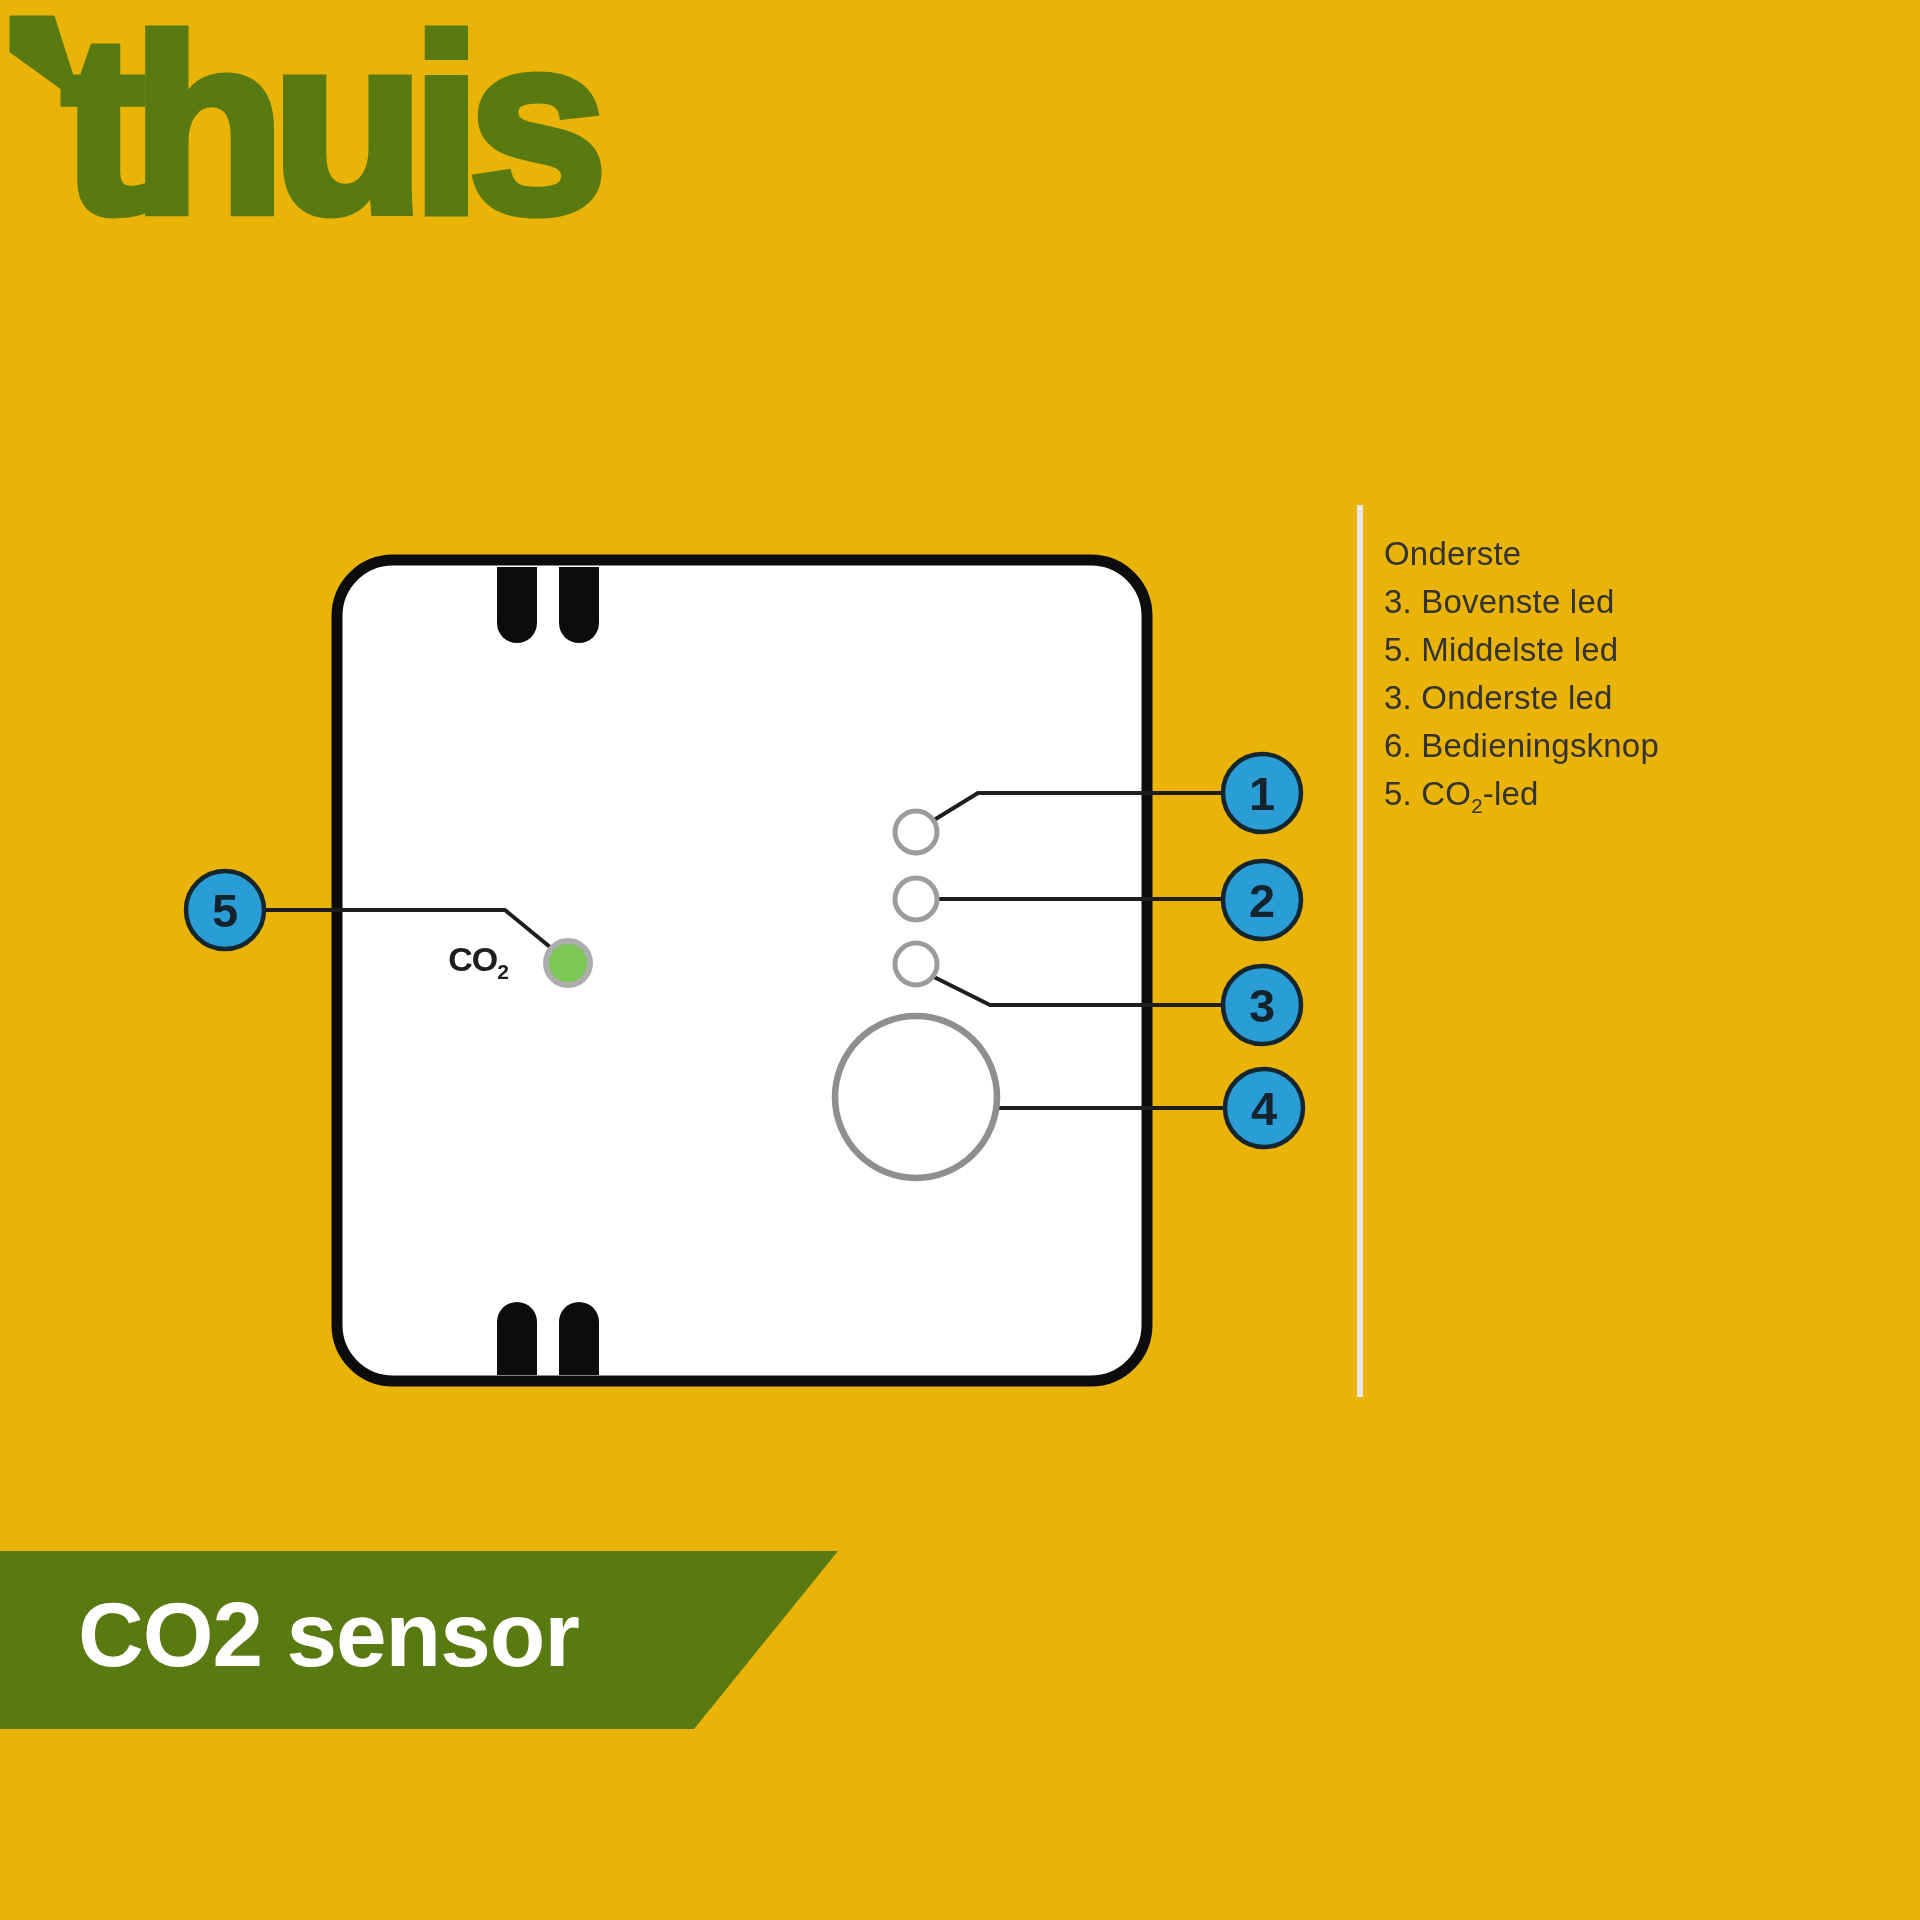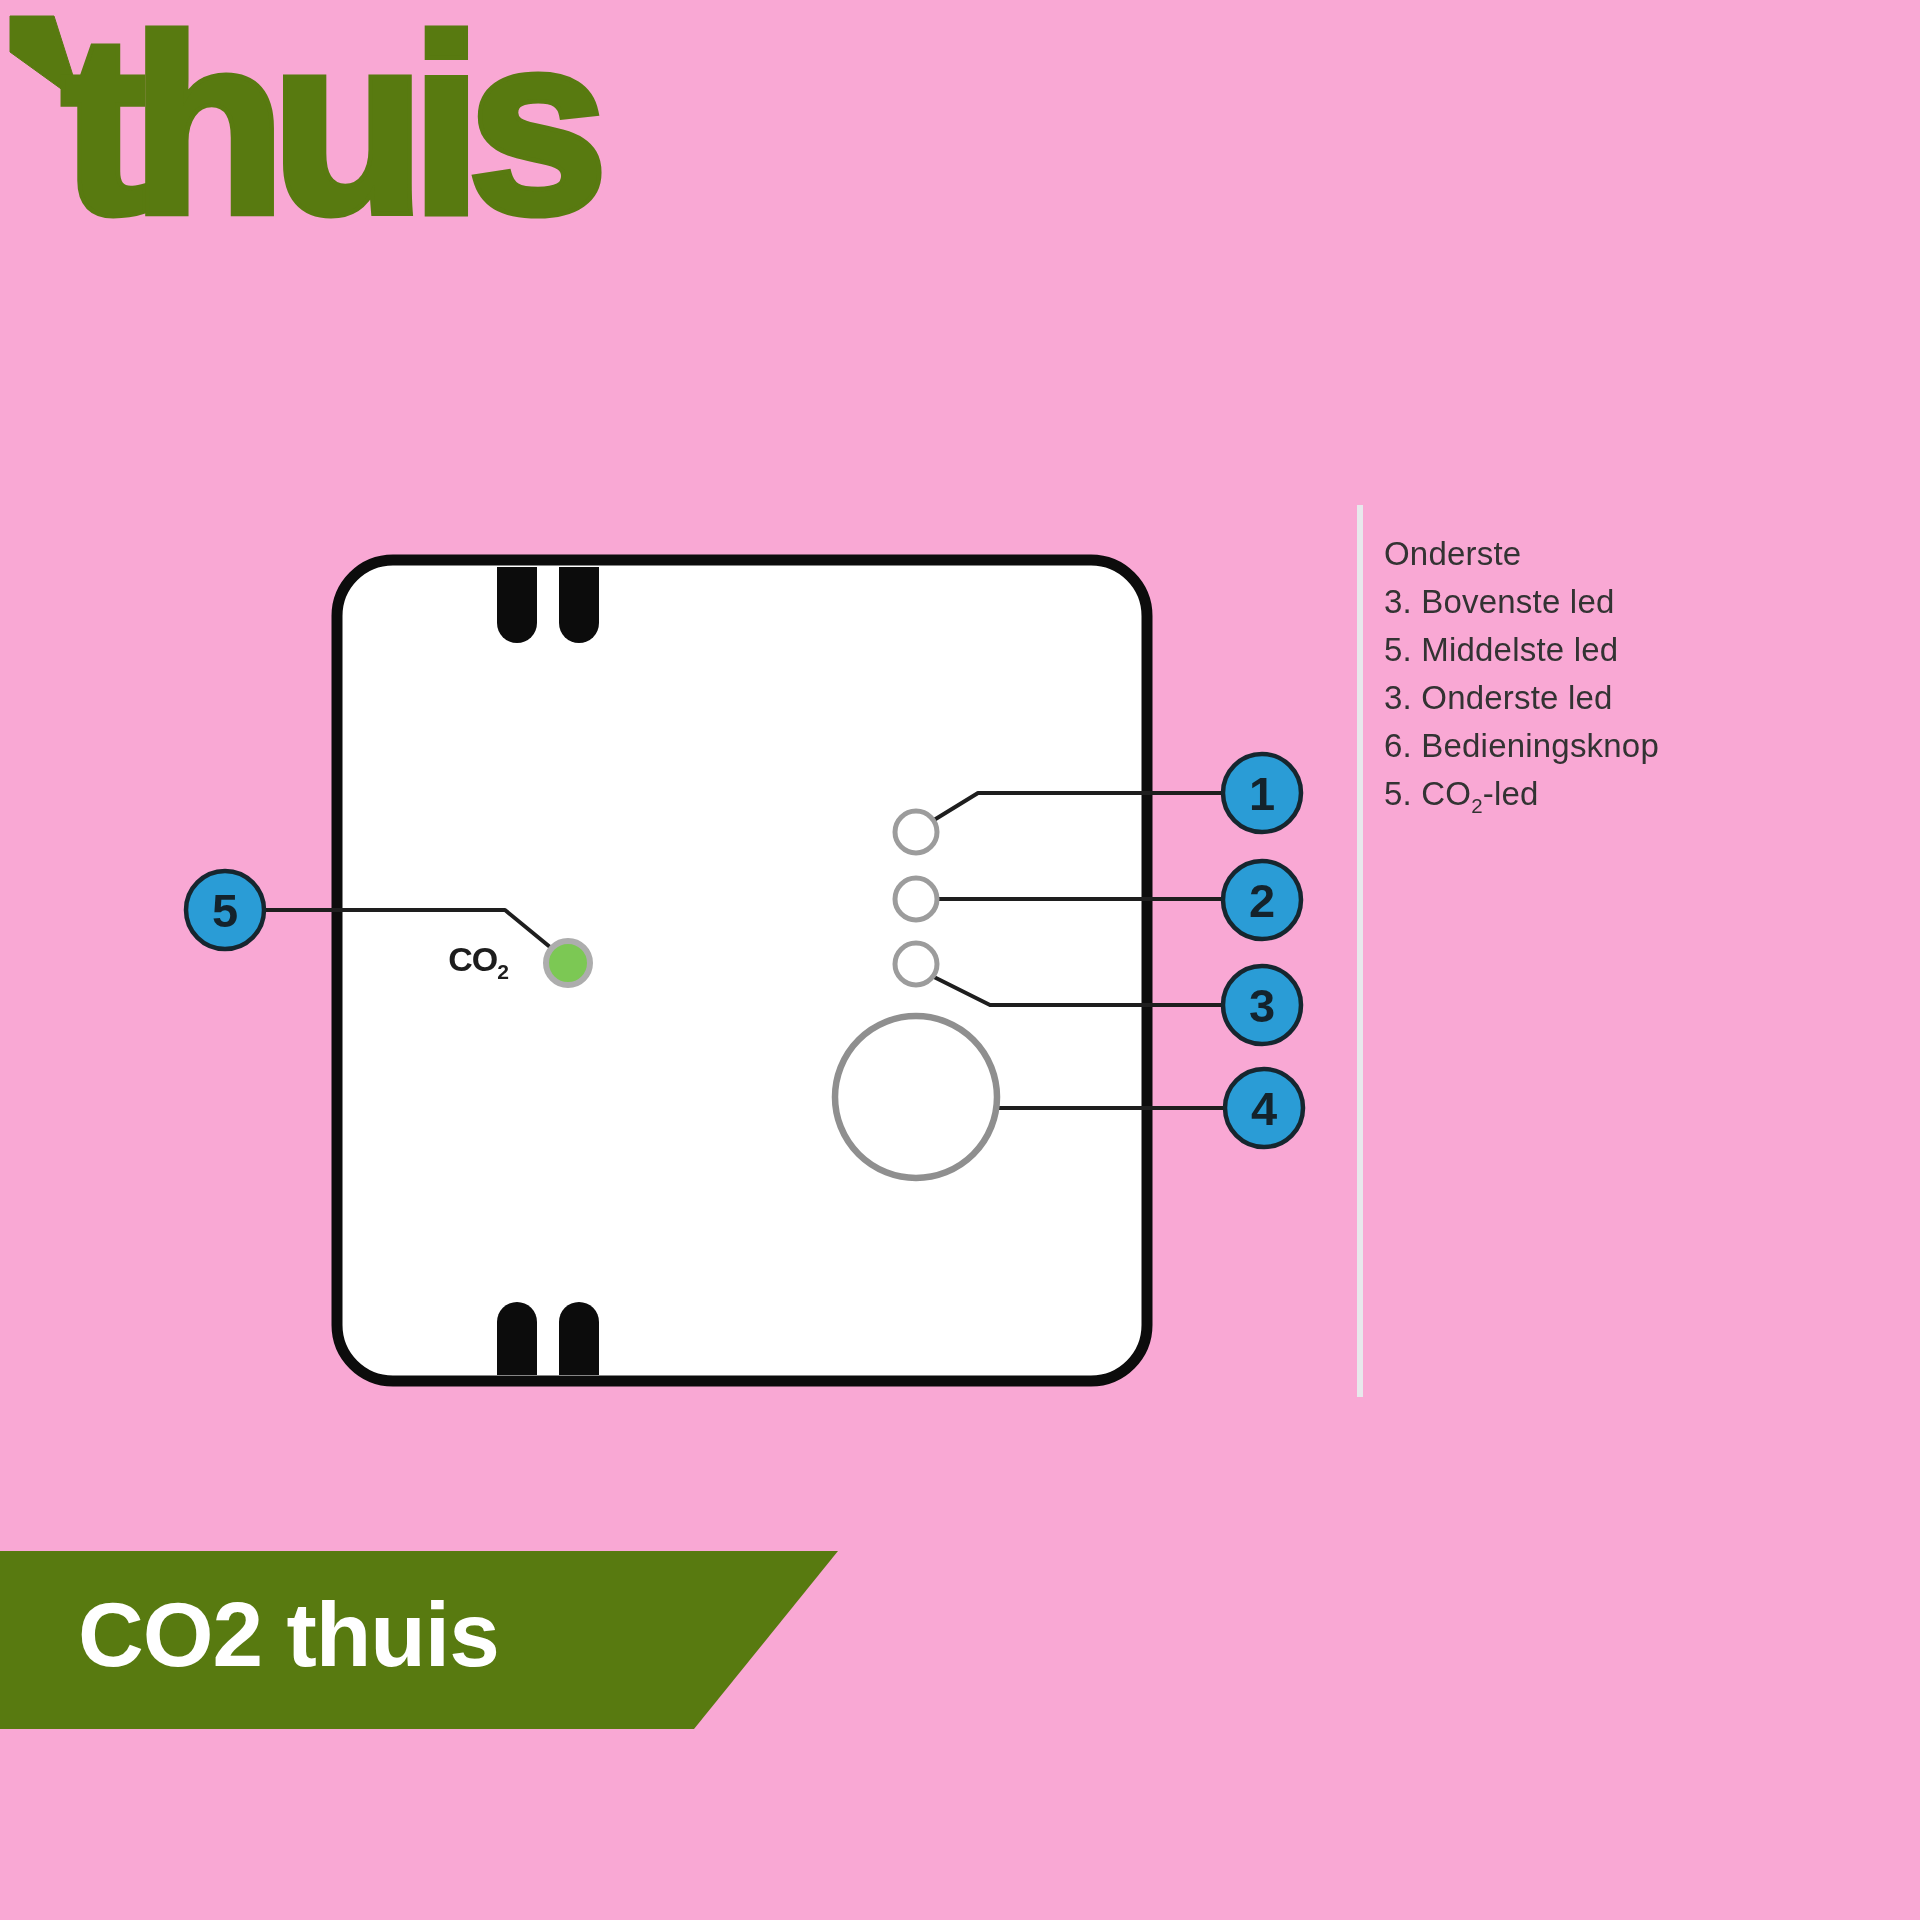--- a/index.html
+++ b/index.html
@@ -1,19 +1,19 @@
 <!DOCTYPE html>
 <html style="--brand-green: #587a10; --callout-blue: #2a9cd6; --led-green: #7cc854; --led-ring-gray: #9c9c9c; --device-outline-black: #0c0c0c;"><head>
 <meta charset="utf-8">
 <style>
   html,body{margin:0;padding:0;background:#ffffff;}
   .canvas{
     position:relative;
     width:1920px;height:1920px;
-    background:#f9a8d4;
+    background:#eab308;
     overflow:hidden;
     font-family:"Liberation Sans", sans-serif;
   }
   
   .logo-svg{position:absolute;left:0;top:0;width:820px;height:240px;}
   .logo-shape{fill:var(--brand-green,#587a10);stroke:var(--brand-green,#587a10);}
   .logo-text{
     font-family:"Liberation Sans", sans-serif;
     font-weight:bold;
     font-size:250px;
@@ -129,16 +129,16 @@
   <div class="legend">
     <div>Onderste</div>
     <div>3. Bovenste led</div>
     <div>5. Middelste led</div>
     <div>3. Onderste led</div>
     <div>6. Bedieningsknop</div>
     <div><span>5. CO</span><sub>2</sub><span>-led</span></div>
   </div>
 
   <div class="banner">
-    <span class="banner-title">CO2 thuis</span>
+    <span class="banner-title">CO2 sensor</span>
   </div>
 
 </div>
 
 </body></html>

